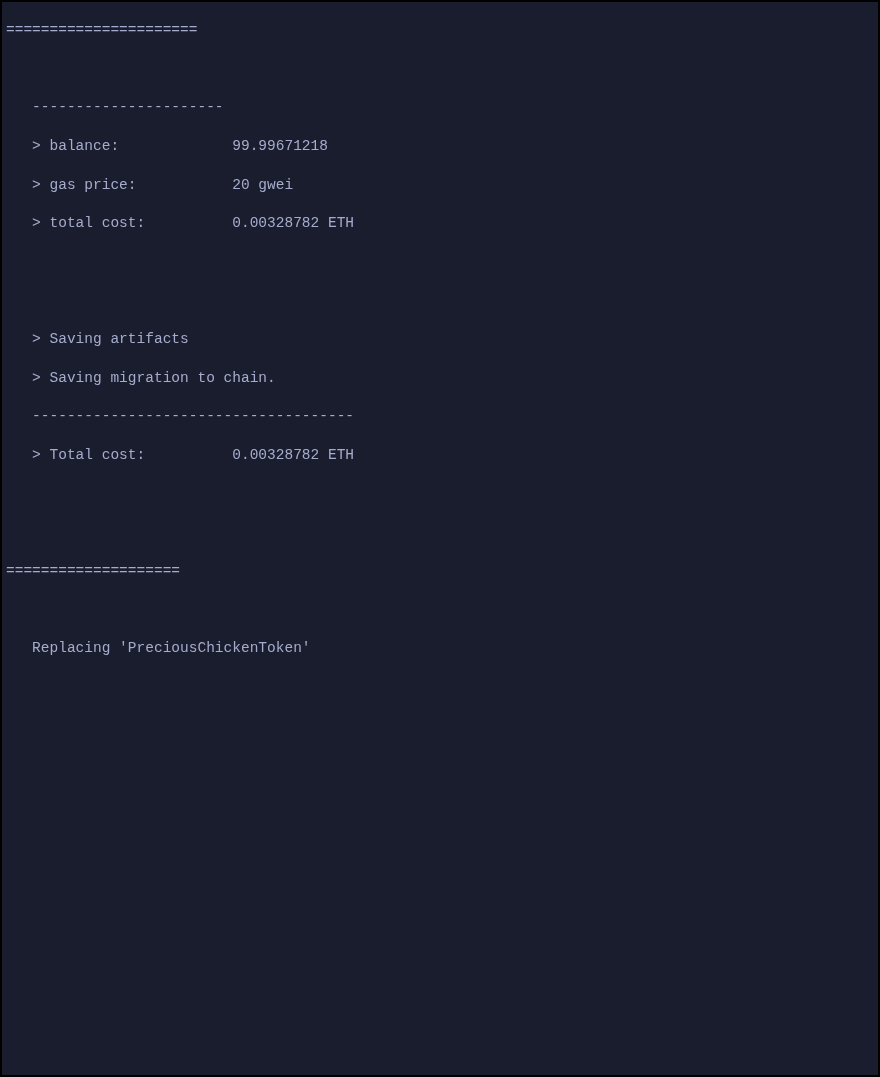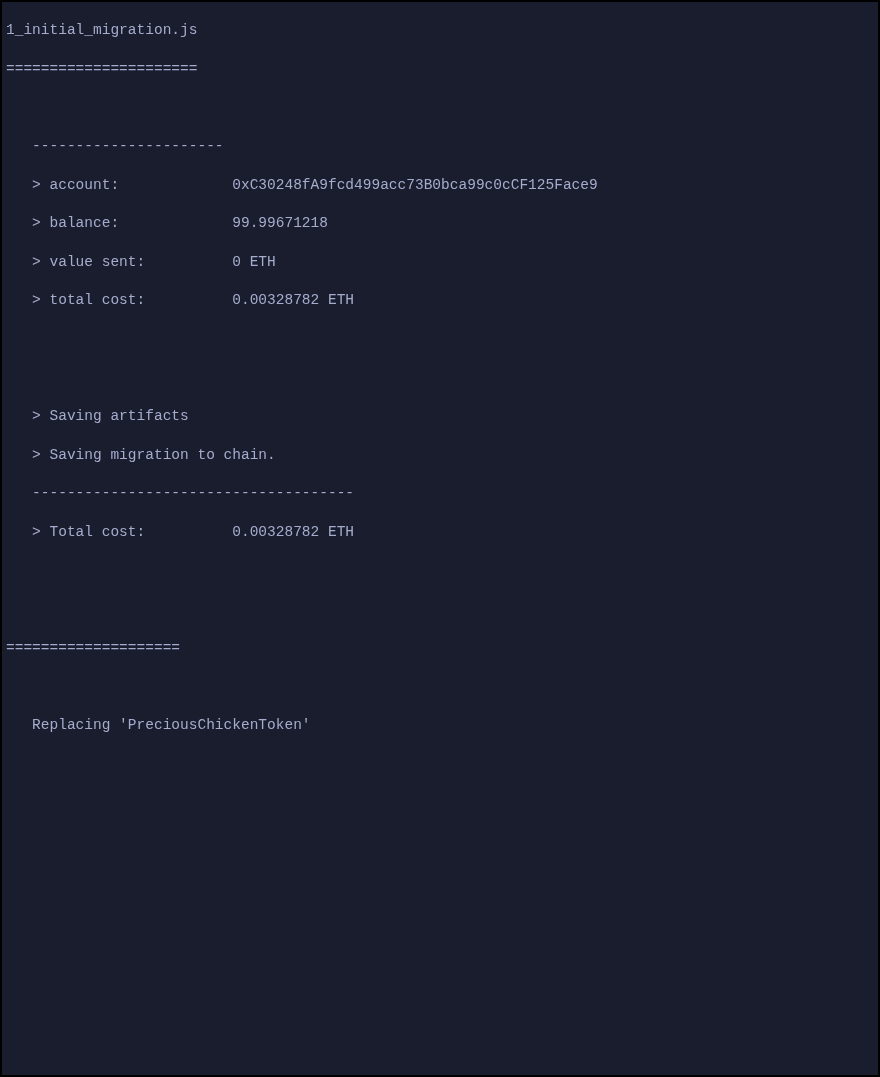--- a/index.html
+++ b/index.html
@@ -17,27 +17,25 @@
   }
   .term{
     padding:0 4px;
     white-space:pre;
   }
 </style>
 </head>
 <body>
 
 <div class="term">
-<div>1_initial_migration.js</div>
 <div>======================</div>
 <div> </div>
 <div>   ----------------------</div>
-<div>   &gt; account:             0xC30248fA9fcd499acc73B0bca99c0cCF125Face9</div>
 <div>   &gt; balance:             99.99671218</div>
-<div>   &gt; value sent:          0 ETH</div>
+<div>   &gt; gas price:           20 gwei</div>
 <div>   &gt; total cost:          0.00328782 ETH</div>
 <div> </div>
 <div> </div>
 <div>   &gt; Saving artifacts</div>
 <div>   &gt; Saving migration to chain.</div>
 <div>   -------------------------------------</div>
 <div>   &gt; Total cost:          0.00328782 ETH</div>
 <div> </div>
 <div> </div>
 <div>====================</div>

